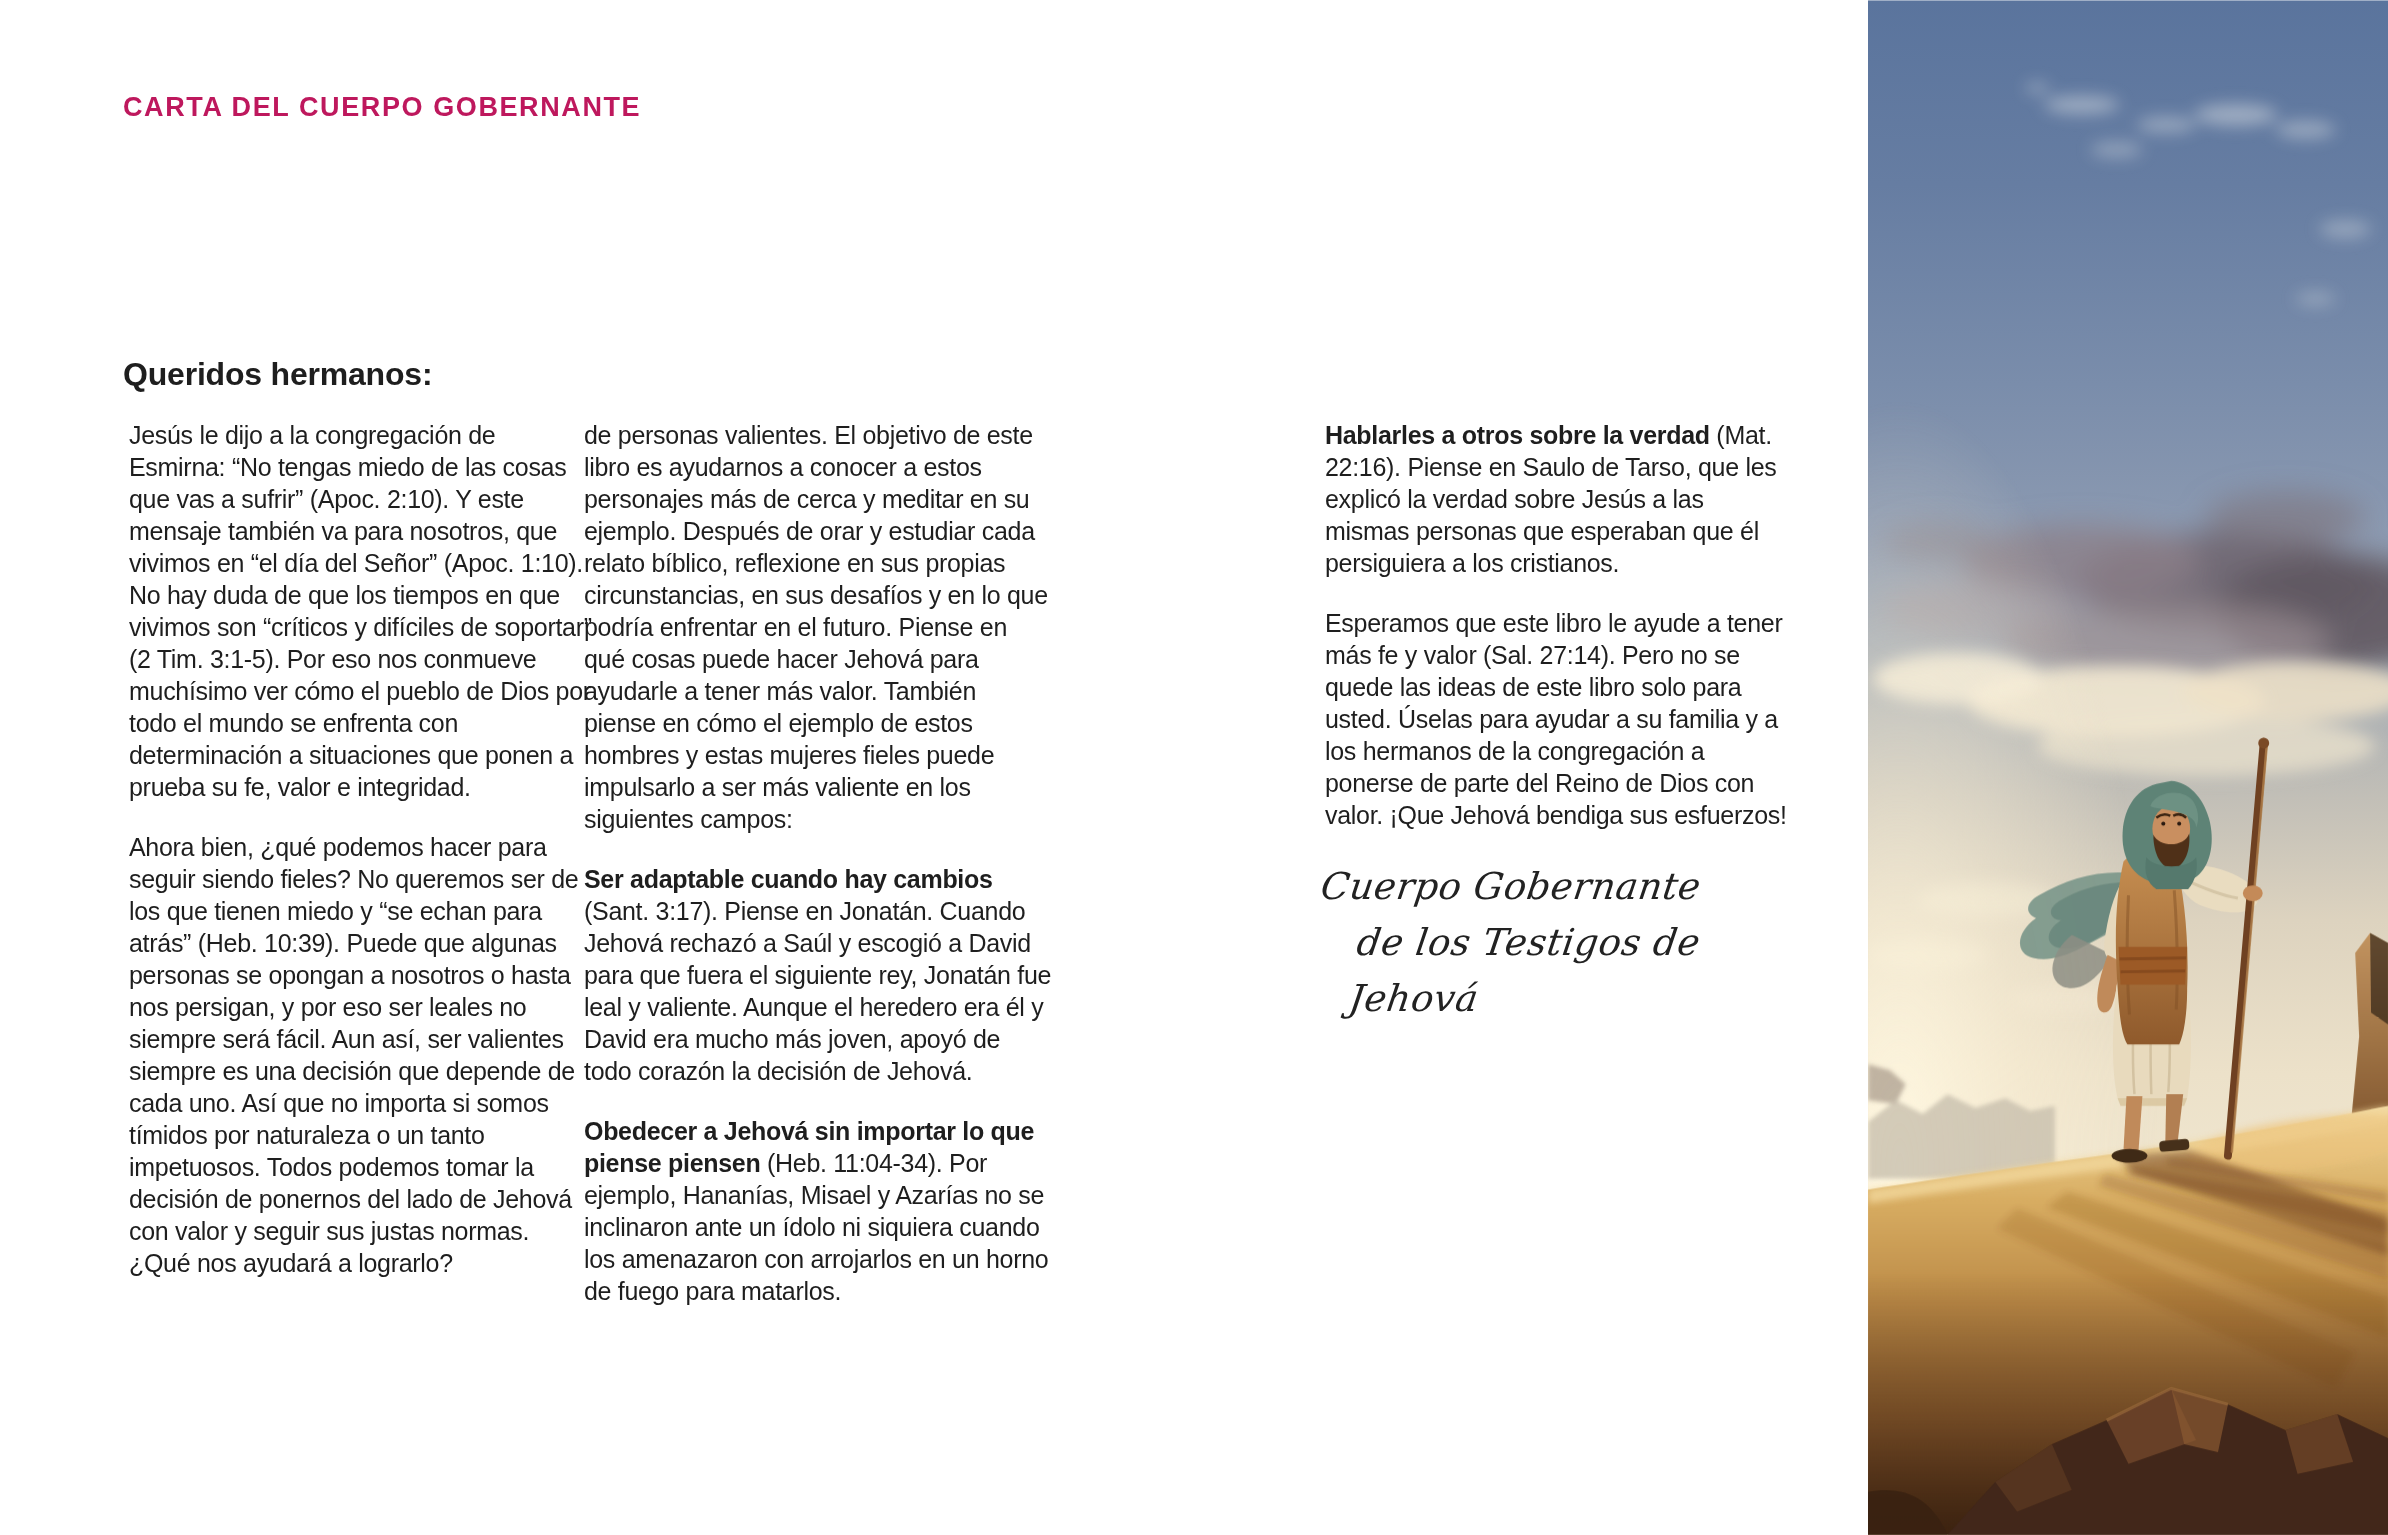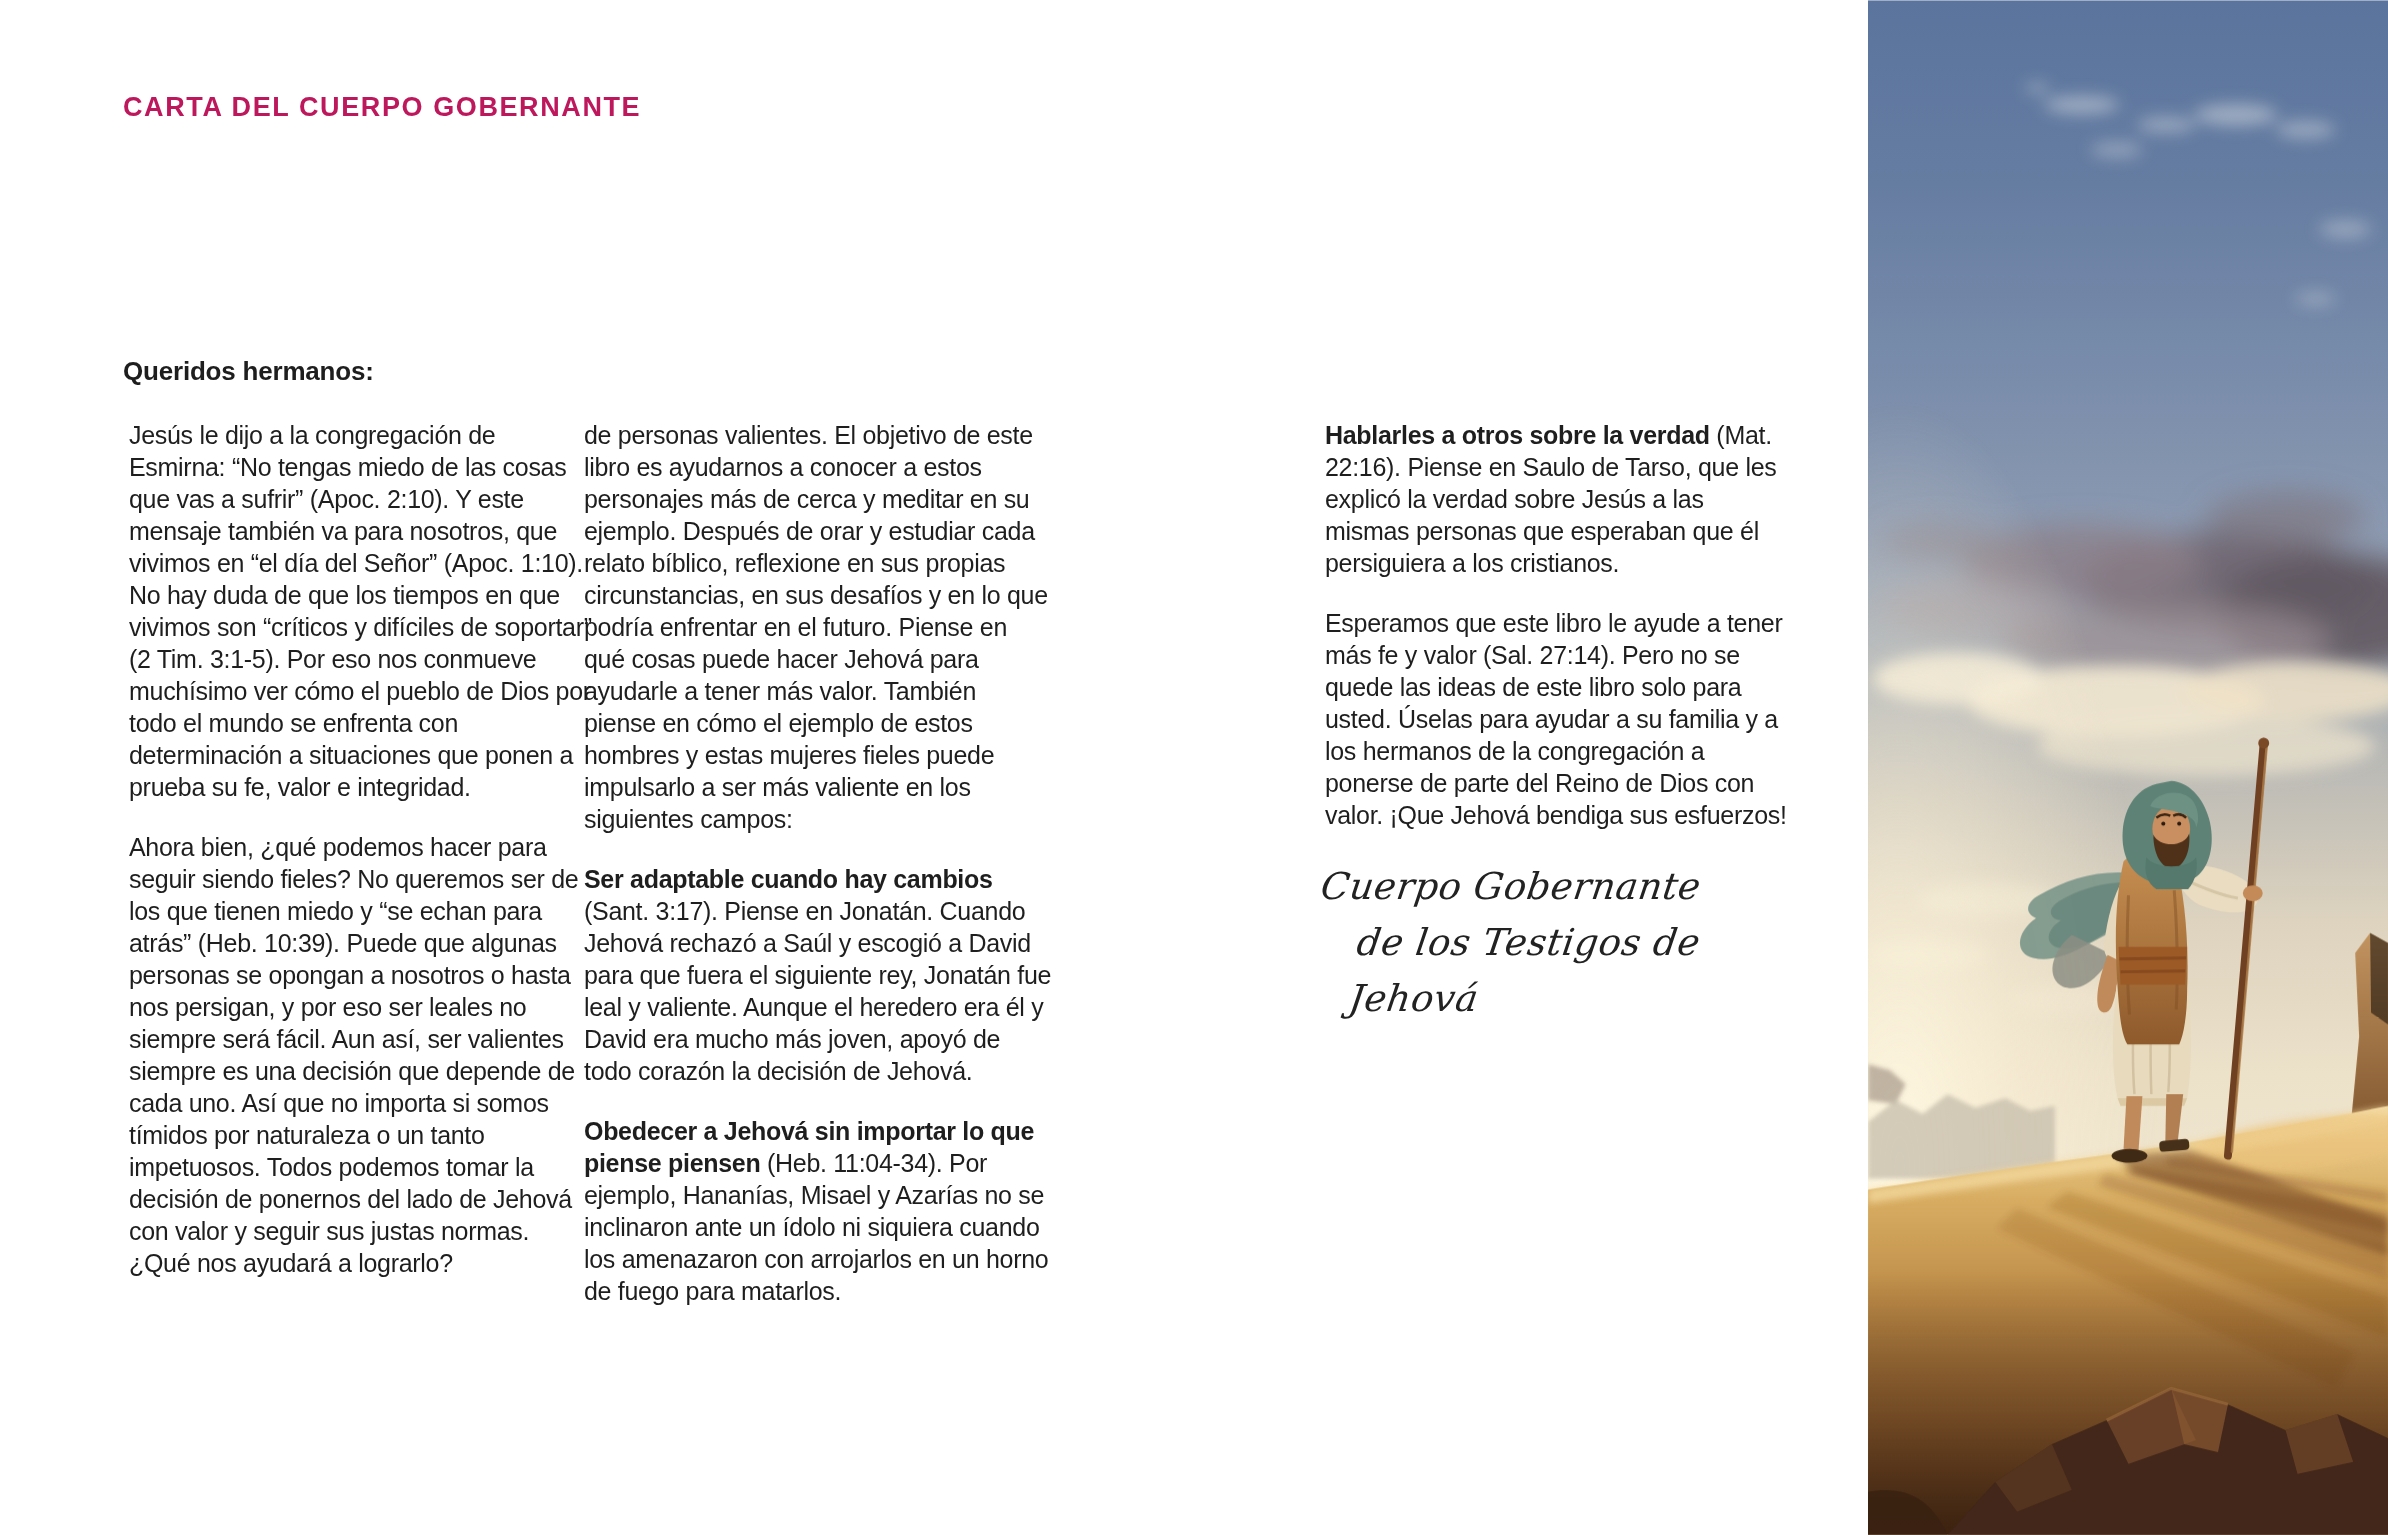--- a/index.html
+++ b/index.html
@@ -6,21 +6,21 @@
   body{
     width:2388px;height:1535px;position:relative;overflow:hidden;
     background:#ffffff;font-family:"Liberation Sans",sans-serif;
   }
   .kicker{
     position:absolute;left:123px;top:92px;
     font-size:27px;font-weight:700;letter-spacing:1.6px;color:#be185d;
   }
   .salutation{
     position:absolute;left:123px;top:356px;
-    font-size:26px;font-weight:700;color:#1e1e1e;letter-spacing:-0.2px;
+    font-size:32px;font-weight:700;color:#1e1e1e;letter-spacing:-0.2px;
   }
   .col{
     position:absolute;top:419px;width:468px;
     font-size:25px;line-height:32px;color:#1e1e1e;letter-spacing:-0.3px;
     text-align:left;
   }
   .col p{margin:0 0 28px 0;}
   .col p strong{font-weight:700;}
   .col-1{left:129px;}
   .col-2{left:584px;}

